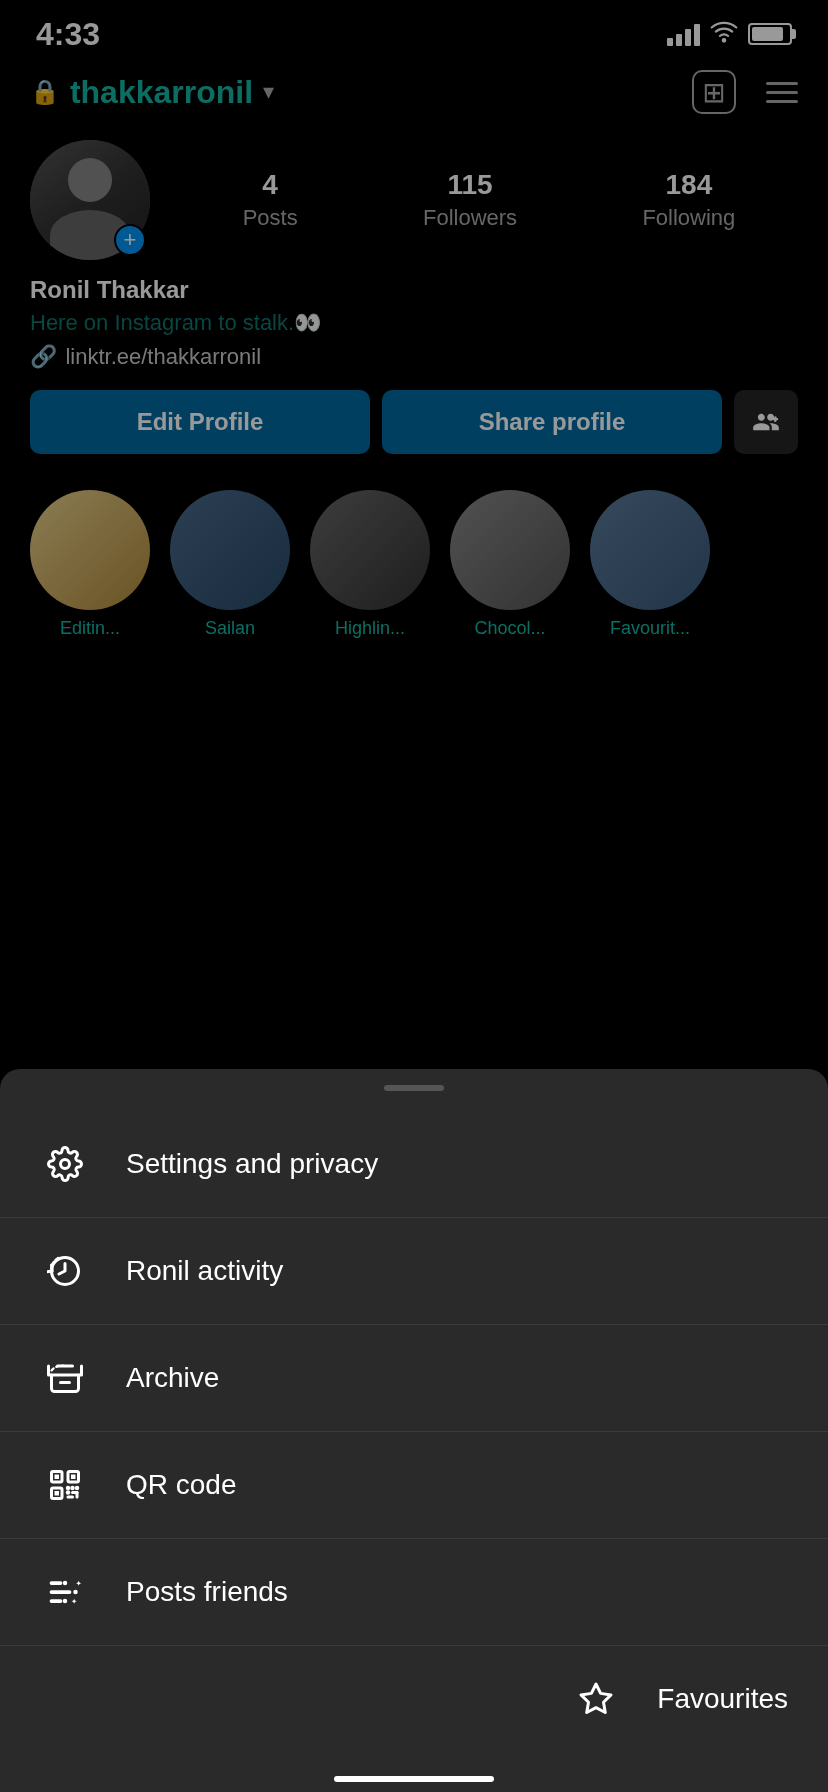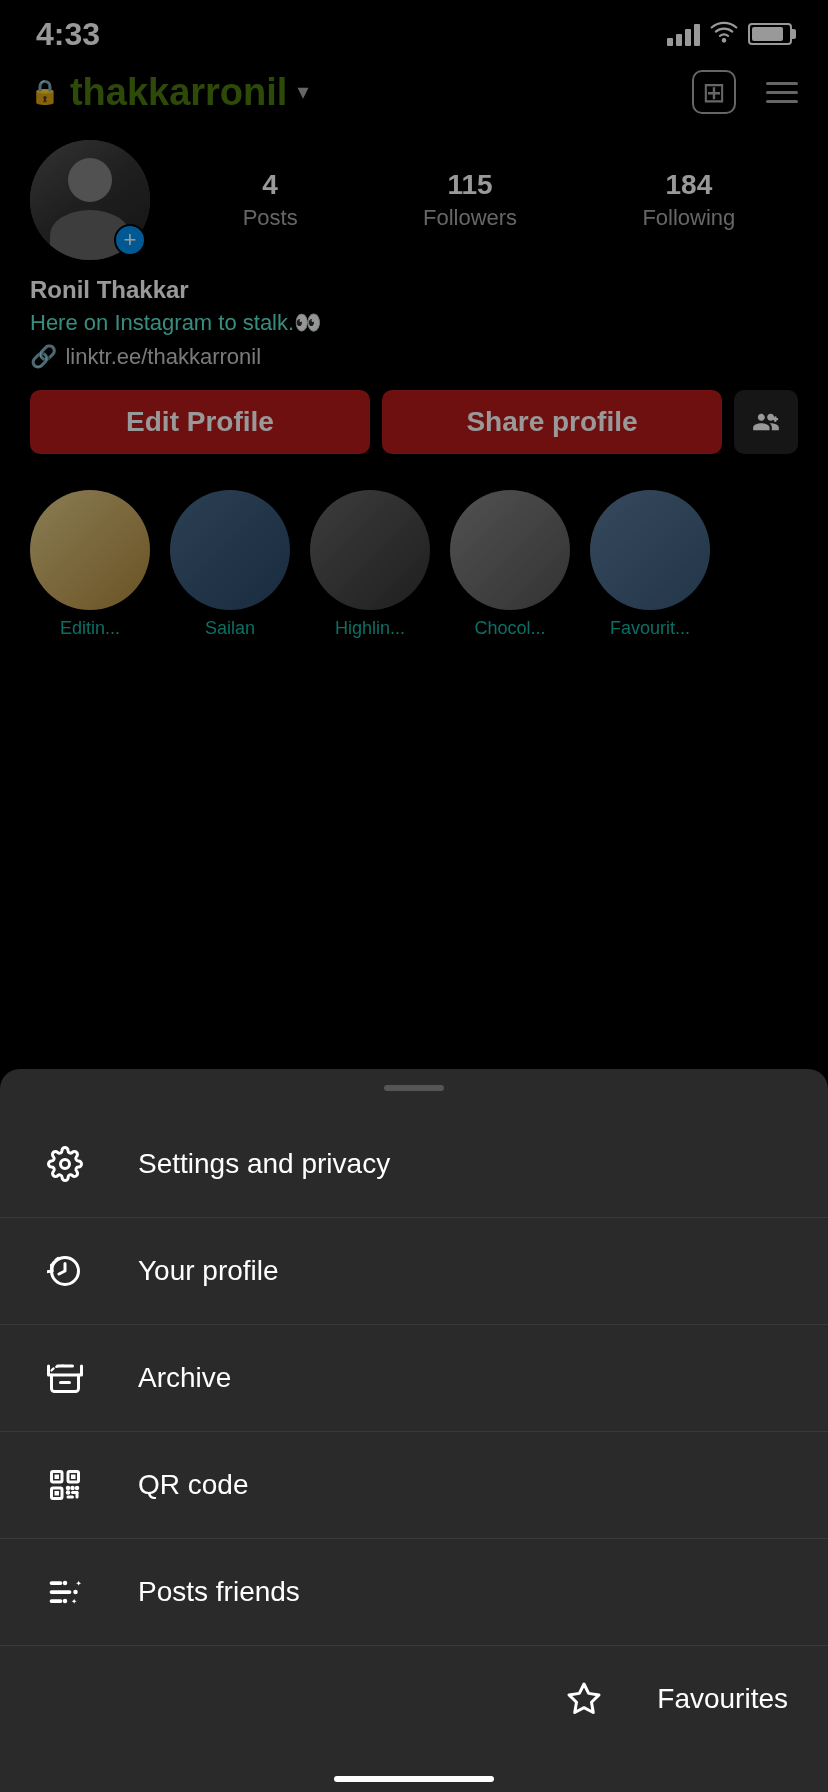--- a/index.html
+++ b/index.html
@@ -86,23 +86,23 @@
     .username-area {
       display: flex;
       align-items: center;
       gap: 10px;
     }
     .lock-icon {
       font-size: 24px;
       color: #aaa;
     }
     .username {
-      font-size: 38px;
+      font-size: 32px;
       font-weight: 700;
-      color: #4d7c0f;
+      color: #14b8a6;
     }
     .dropdown-arrow {
       font-size: 22px;
       color: #aaa;
     }
     .header-actions {
       display: flex;
       align-items: center;
       gap: 30px;
     }
@@ -225,21 +225,21 @@
       margin-top: 16px;
     }
     .bio-name {
       font-size: 24px;
       font-weight: 700;
       color: #fff;
       margin-bottom: 6px;
     }
     .bio-text {
       font-size: 22px;
-      color: #5eead4;
+      color: #0f766e;
       margin-bottom: 8px;
     }
     .bio-link {
       display: flex;
       align-items: center;
       gap: 8px;
       font-size: 22px;
       color: #ccc;
     }
     .link-icon {
@@ -250,25 +250,25 @@
     
     .action-buttons {
       display: flex;
       gap: 12px;
       margin-top: 20px;
       align-items: center;
     }
     .action-btn {
       flex: 1;
       height: 64px;
-      background: #b91c1c;
+      background: #0369a1;
       border: none;
       border-radius: 10px;
       color: #fff;
-      font-size: 28px;
+      font-size: 24px;
       font-weight: 600;
       cursor: pointer;
       display: flex;
       align-items: center;
       justify-content: center;
     }
     .add-person-btn {
       width: 64px;
       height: 64px;
       flex: 0 0 64px;
@@ -344,21 +344,21 @@
       width: 60px;
       height: 6px;
       background: #555;
       border-radius: 3px;
       margin: 16px auto 20px auto;
     }
     .menu-item {
       display: flex;
       align-items: center;
       padding: 28px 40px;
-      gap: 48px;
+      gap: 36px;
       border-bottom: 1px solid #3a3a3a;
       cursor: pointer;
     }
     .menu-item:last-child {
       border-bottom: none;
       justify-content: flex-end;
     }
     .menu-icon {
       width: 50px;
       height: 50px;
@@ -526,21 +526,21 @@
 
   <div class="menu-item">
     <div class="menu-icon">
       <svg viewBox="0 0 24 24">
         <circle cx="12" cy="12" r="9"></circle>
         <polyline points="12 7 12 12 8 14"></polyline>
         <path d="M7.5 3.5 A9 9 0 0 0 3 12" stroke-dasharray="2 2"></path>
         <path d="M3 8l0.5 4-4 0.5" fill="none"></path>
       </svg>
     </div>
-    <span class="menu-label">Your profile</span>
+    <span class="menu-label">Ronil activity</span>
   </div>
 
   <div class="menu-item">
     <div class="menu-icon">
       <svg viewBox="0 0 24 24">
         <polyline points="1 4 1 10 12 10 23 10 23 4"></polyline>
         <path d="M21 10v9a2 2 0 0 1-2 2H5a2 2 0 0 1-2-2v-9"></path>
         <line x1="9" y1="15" x2="15" y2="15"></line>
         <path d="M7 4h10"></path>
         <path d="M3 7 A9 9 0 0 1 12 4" stroke-dasharray="2 2" stroke-width="1.5"></path>

